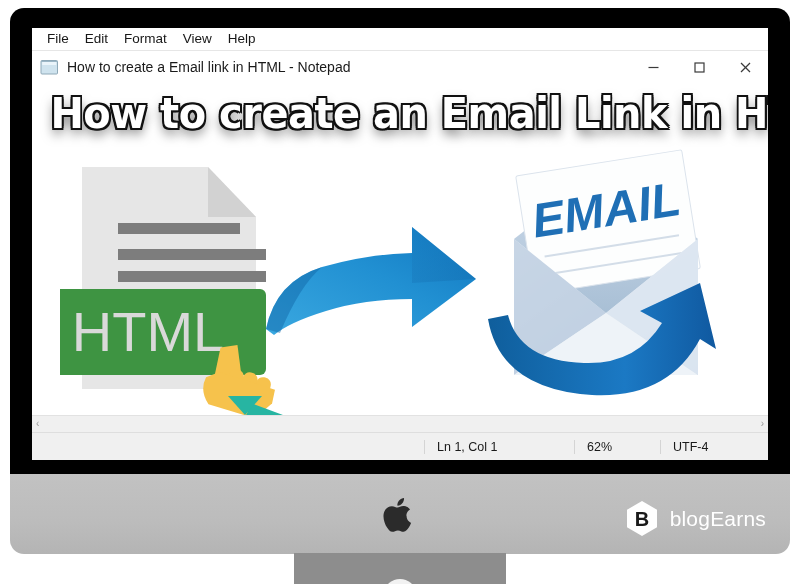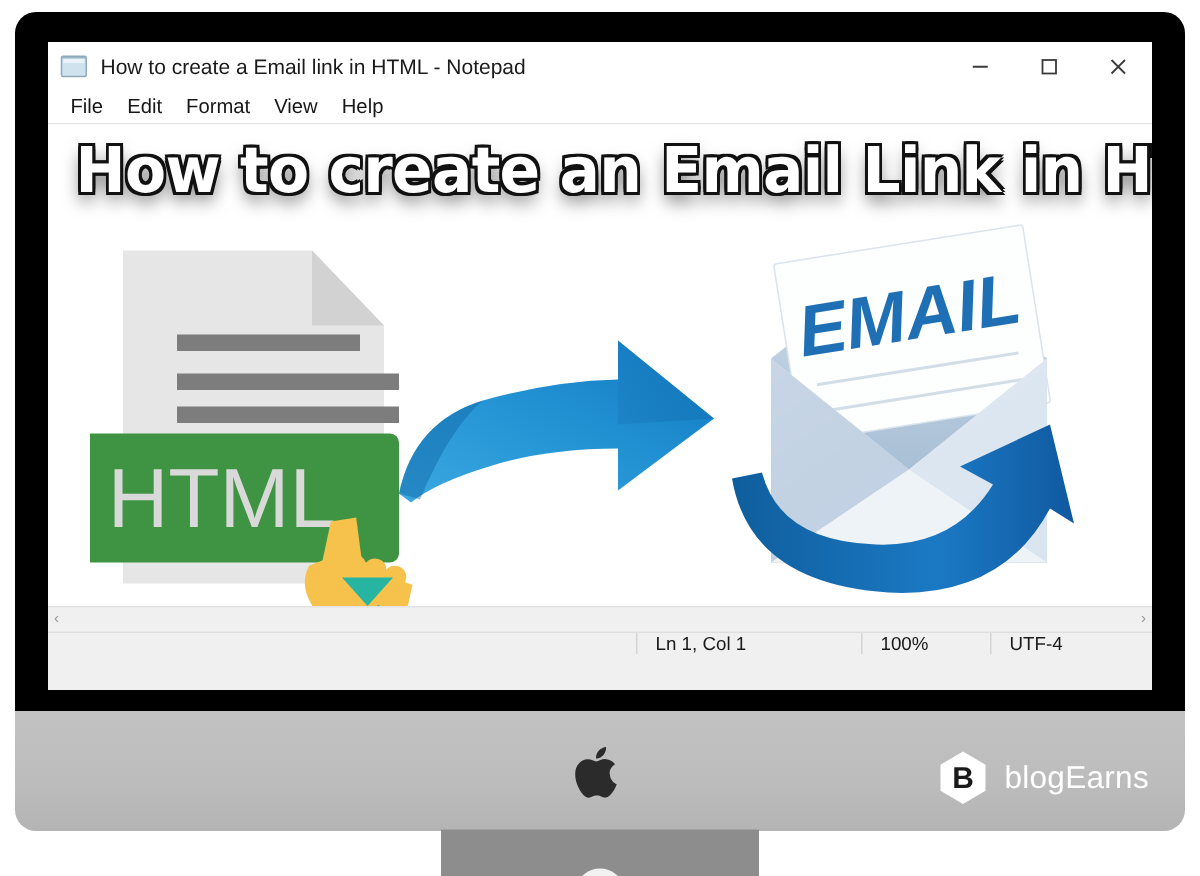--- a/index.html
+++ b/index.html
@@ -134,22 +134,22 @@
   #hscroll {
     height: 17px; flex: none;
     display: flex; align-items: center; justify-content: space-between;
     background: #f0f0f0;
     border-top: 1px solid #e2e2e2;
     padding: 0 4px;
   }
   .sb-arrow { font-size: 10px; color: #9a9a9a; line-height: 1; }
 
   #statusbar {
-    height: 39px; flex: none;
-    display: flex; align-items: flex-start;
+    height: 28px; flex: none;
+    display: flex; align-items: center;
     background: #f0f0f0;
     border-top: 1px solid #dedede;
     font-size: 12.5px; color: #1a1a1a;
   }
   .sb-spacer { flex: 1 1 auto; }
   .sb-cell {
     display: flex; align-items: center;
     padding: 0 12px;
     border-left: 1px solid #d4d4d4;
     white-space: nowrap;
@@ -172,20 +172,28 @@
 </head>
 <body>
 
 <div id="stage">
 
   <div id="imac">
 
     <div id="bezel">
 
       <div id="notepad">
+
+        <div id="menubar">
+          <div class="menu-item">File</div>
+          <div class="menu-item">Edit</div>
+          <div class="menu-item">Format</div>
+          <div class="menu-item">View</div>
+          <div class="menu-item">Help</div>
+        </div>
 
         <div id="titlebar">
           <svg id="np-icon" viewBox="0 0 19 18">
             <rect x="1" y="2.5" width="16.5" height="13.5" rx="1" fill="#cfe3ee" stroke="#8fa9b8" stroke-width="1"></rect>
             <rect x="2.2" y="4" width="14" height="3" fill="#eaf4fa"></rect>
             <path d="M1 3.5 L17.5 3.5" stroke="#9bb6c6" stroke-width="1"></path>
           </svg>
           <div id="title-text" class="nodrag">How to create a Email link in HTML - Notepad</div>
 
           <div id="winbtns">
@@ -201,28 +209,20 @@
             </div>
             <div class="winbtn">
               <svg width="13" height="13" viewBox="0 0 13 13">
                 <line x1="2" y1="2" x2="11" y2="11" stroke="#3a3a3a" stroke-width="1.2"></line>
                 <line x1="11" y1="2" x2="2" y2="11" stroke="#3a3a3a" stroke-width="1.2"></line>
               </svg>
             </div>
           </div>
         </div>
 
-        <div id="menubar">
-          <div class="menu-item">File</div>
-          <div class="menu-item">Edit</div>
-          <div class="menu-item">Format</div>
-          <div class="menu-item">View</div>
-          <div class="menu-item">Help</div>
-        </div>
-
         <div id="canvas">
 
           <div id="headline" class="nodrag">How to create an Email Link in HTML</div>
 
           <svg style="position:absolute; left:28px; top:78px; width:240px; height:250px;" viewBox="0 0 240 250">
 
             <path d="M22 6 L148 6 L196 56 L196 228 L22 228 Z" fill="#e6e6e6"></path>
             <path d="M148 6 L196 56 L148 56 Z" fill="#d2d2d2"></path>
 
             <rect x="58" y="62" width="122" height="11" fill="#7d7d7d"></rect>
@@ -301,21 +301,21 @@
         </div>
 
         <div id="hscroll">
           <span class="sb-arrow">‹</span>
           <span class="sb-arrow">›</span>
         </div>
 
         <div id="statusbar">
           <div class="sb-spacer"></div>
           <div class="sb-cell w-pos">Ln 1, Col 1</div>
-          <div class="sb-cell w-zoom">100%</div>
+          <div class="sb-cell w-zoom">62%</div>
           <div class="sb-cell w-enc">UTF-4</div>
         </div>
 
       </div>
 
     </div>
 
     <div id="chin">
       <svg id="apple-logo" viewBox="0 0 34 38">
         <path d="M23.4 19.8c0-4.2 3.4-6.2 3.6-6.3-2-2.9-5-3.3-6.1-3.4-2.6-.26-5.1 1.5-6.4 1.5-1.3 0-3.4-1.5-5.6-1.46-2.9.04-5.5 1.67-7 4.25-3 5.2-.77 12.9 2.15 17.1 1.43 2.06 3.13 4.38 5.36 4.3 2.15-.09 2.96-1.39 5.56-1.39 2.6 0 3.33 1.39 5.6 1.35 2.31-.04 3.78-2.1 5.2-4.17 1.63-2.39 2.3-4.7 2.34-4.82-.05-.02-4.49-1.72-4.53-6.82z" fill="#2b2b2b"></path>

